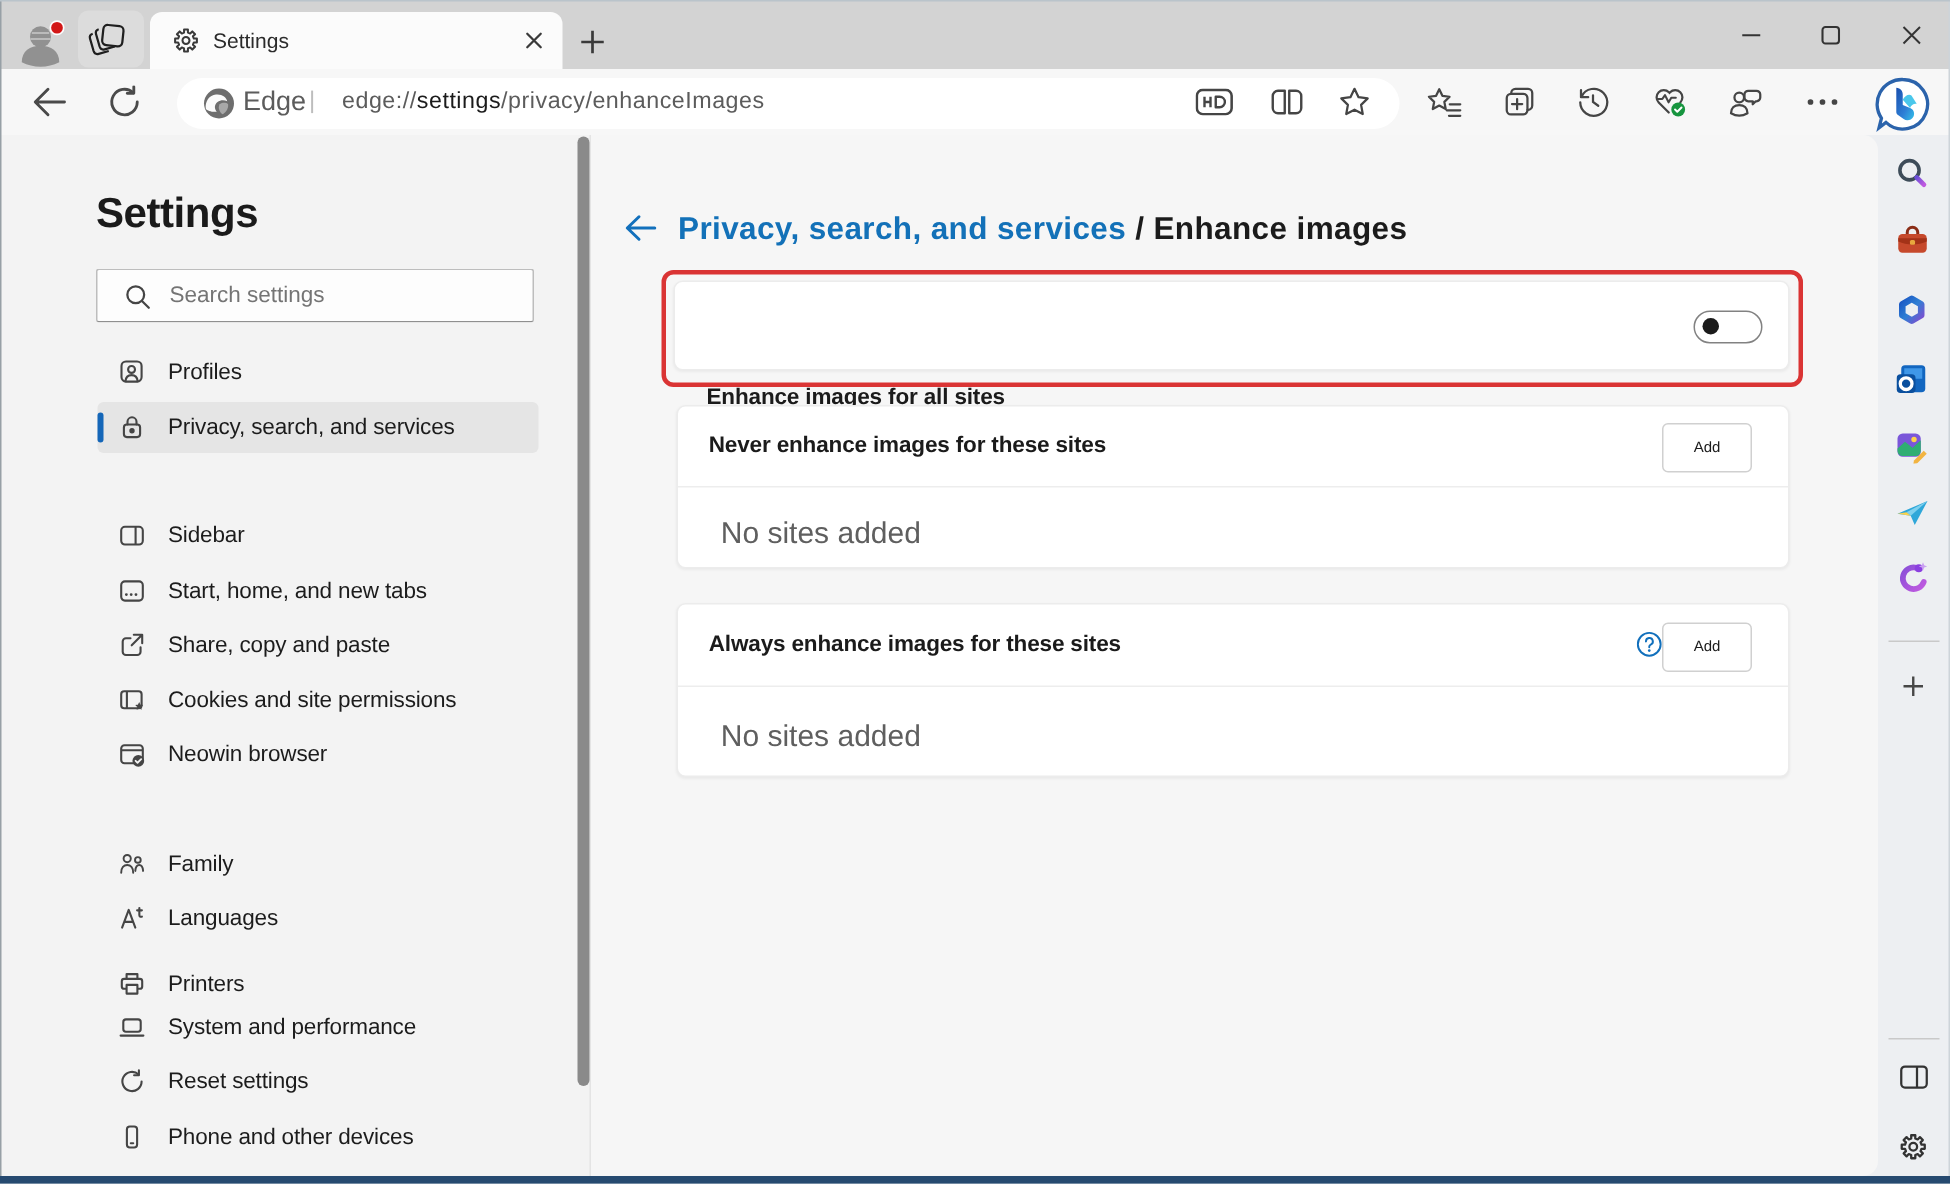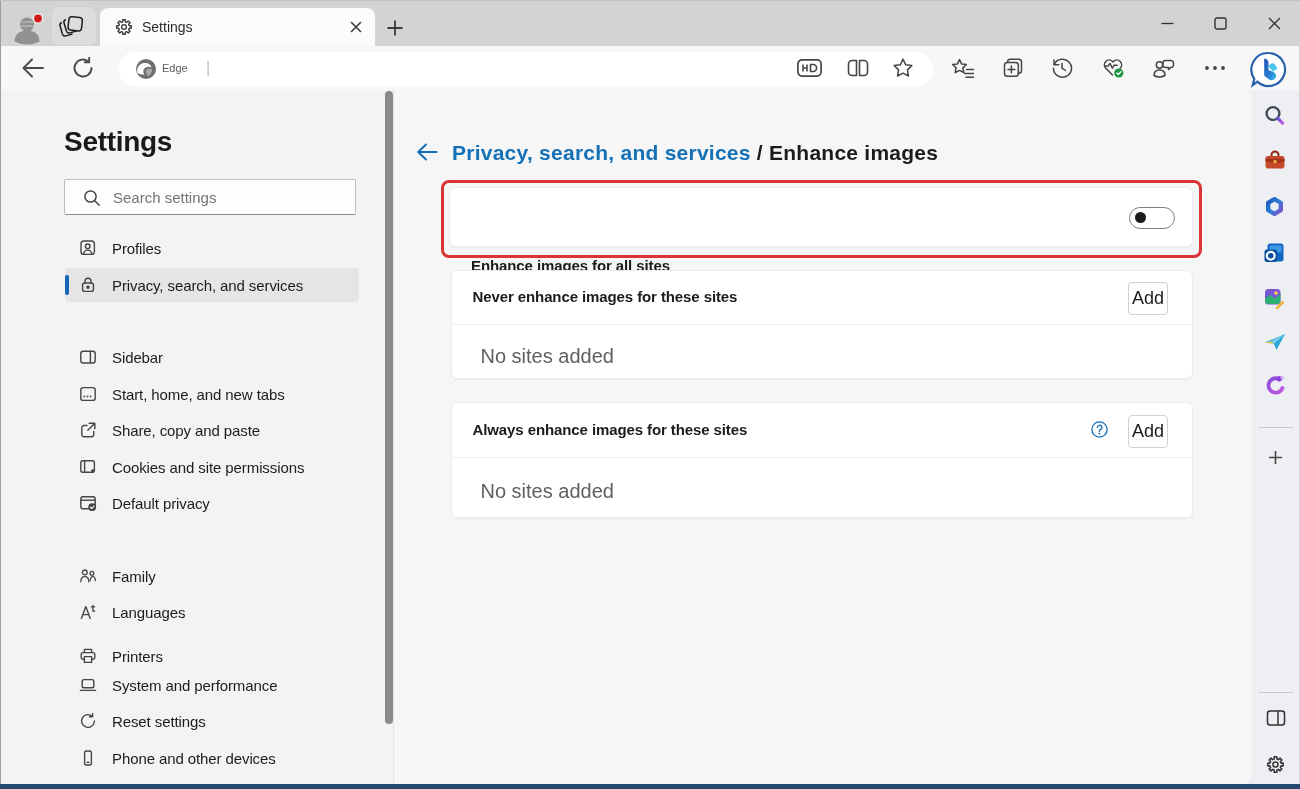--- a/index.html
+++ b/index.html
@@ -9,21 +9,21 @@
   #titlebar{position:absolute;left:0;top:0;width:1300px;height:46px;background:#d3d3d3;}
   #toolbar{position:absolute;left:0;top:46px;width:1300px;height:44px;background:#f7f7f7;}
   #page{position:absolute;left:0;top:90px;width:1300px;height:694px;background:#edeff2;}
   #surface{position:absolute;left:0;top:0;width:1252px;height:694px;background:#f6f6f6;border-radius:0 10px 10px 0;}
   #nav{position:absolute;left:0;top:0;width:394px;height:694px;background:#f3f3f3;border-right:1px solid #e4e4e4;}
   #tab{position:absolute;left:100px;top:8px;width:275px;height:38px;background:#fbfbfb;border-radius:8px 8px 0 0;}
   .navitem{position:absolute;left:65px;width:294px;height:34px;border-radius:4px;}
   .navtxt{position:absolute;left:47px;top:50%;transform:translateY(-50%);font-size:15px;color:#1c1c1c;white-space:nowrap;letter-spacing:-0.1px;}
   .navic{position:absolute;left:13px;top:7px;}
   .card{position:absolute;background:#fff;border:1px solid #ececec;border-radius:6px;box-shadow:0 1px 2px rgba(0,0,0,0.05);}
-  .addbtn{position:absolute;width:40px;height:33px;background:#fff;border:1px solid #d0d0d0;border-radius:4px;font-size:18px;color:#1b1b1b;text-align:center;line-height:31px;}
+  .addbtn{position:absolute;width:60px;height:33px;background:#fff;border:1px solid #d0d0d0;border-radius:4px;font-size:10px;color:#1b1b1b;text-align:center;line-height:31px;}
   .cardtitle{font-size:15px;font-weight:bold;color:#1b1b1b;position:absolute;white-space:nowrap;letter-spacing:-0.1px;}
   .graytxt{font-size:20px;color:#5f5f5f;position:absolute;white-space:nowrap;text-align:center;}
   svg{display:block;}
 </style>
 </head>
 <body>
 
 <div id="titlebar">
 
   <svg class="abs" style="left:10px;top:11px;" width="36" height="36" viewBox="0 0 36 36">
@@ -80,22 +80,23 @@
     <path d="M17.2,0.8 v4.4 h-4.4" fill="none" stroke="#4a4a4a" stroke-width="1.9" stroke-linecap="round" stroke-linejoin="round"></path>
   </svg>
 
   <div class="abs" style="left:118px;top:6px;width:815px;height:34px;border-radius:17px;background:#fff;"></div>
 
   <svg class="abs" style="left:135px;top:12px;" width="22" height="22" viewBox="0 0 22 22">
     <circle cx="11" cy="11" r="10" fill="#6e6e6e"></circle>
     <path d="M2.2,14.5 C1.6,9.5 4.5,5.5 9,5 c4,-0.4 7,1.8 7.5,4.5 c-2,-1 -4.5,-1 -6.5,0.5 c-2.2,1.7 -2.2,4.5 -0.5,6.5 c-3,0.3 -6.3,-0.5 -7.3,-2 Z" fill="#fbfbfb"></path>
     <path d="M11.5,11.5 c1.7,-1.3 4.3,-1.2 5.5,-0.2 c0.5,2.5 -1,5.5 -3.5,6.8 c-1.5,-0.3 -3.8,-4.3 -2,-6.6 Z" fill="#a8a8a8"></path>
   </svg>
-  <div class="abs" style="left:162px;top:50%;transform:translateY(-50%);font-size:11px;color:#5c5c5c;">Edge</div>
+  <div class="abs" style="left:162px;top:50%;transform:translateY(-50%);font-size:18px;color:#5c5c5c;">Edge</div>
   <div class="abs" style="left:206px;top:50%;transform:translateY(-50%);font-size:16px;color:#bdbdbd;">|</div>
+  <div class="abs" style="left:228px;top:50%;transform:translateY(-50%);font-size:15.5px;color:#5c5c5c;letter-spacing:0.35px;">edge://<span style="color:#1b1b1b;">settings</span>/privacy/enhanceImages</div>
 
   <svg class="abs" style="left:797px;top:13px;" width="25" height="18" viewBox="0 0 25 18">
     <rect x="0.9" y="0.9" width="23.2" height="16.2" rx="4" fill="none" stroke="#454545" stroke-width="1.7"></rect>
     <path d="M6,5.5 v7 M6,9 h4 M10,5.5 v7" fill="none" stroke="#454545" stroke-width="1.6"></path>
     <path d="M13.5,5.5 v7 h2.6 a3.5,3.5 0 0 0 0,-7 Z" fill="none" stroke="#454545" stroke-width="1.6" stroke-linejoin="round"></path>
   </svg>
 
   <svg class="abs" style="left:847px;top:13px;" width="22" height="18" viewBox="0 0 22 18">
     <path d="M9.5,1.5 H5 a3.5,3.5 0 0 0 -3.5,3.5 v8 a3.5,3.5 0 0 0 3.5,3.5 h4.5 Z M12.5,1.5 H17 a3.5,3.5 0 0 1 3.5,3.5 v8 a3.5,3.5 0 0 1 -3.5,3.5 h-4.5 Z" fill="none" stroke="#454545" stroke-width="1.6" stroke-linejoin="round"></path>
   </svg>
@@ -226,21 +227,21 @@
     </div>
     <div class="navitem" style="top:396px;">
       <svg class="navic" width="20" height="20" viewBox="0 0 20 20">
           <g fill="none" stroke="#454545" stroke-width="1.4">
             <rect x="2.8" y="3.8" width="14.4" height="12" rx="2.2"></rect>
             <path d="M2.8,7.2 H17.2"></path>
           </g>
           <circle cx="14.2" cy="14.2" r="3.9" fill="#454545"></circle>
           <path d="M12.4,14.2 l1.3,1.3 l2.4,-2.4" fill="none" stroke="#f3f3f3" stroke-width="1.2" stroke-linecap="round" stroke-linejoin="round"></path>
         </svg>
-      <div class="navtxt">Default privacy</div>
+      <div class="navtxt">Neowin browser</div>
     </div>
     <div class="navitem" style="top:468.8px;">
       <svg class="navic" width="20" height="20" viewBox="0 0 20 20">
           <g fill="none" stroke="#454545" stroke-width="1.3" stroke-linecap="round" stroke-linejoin="round">
             <circle cx="6.8" cy="6.4" r="2.4"></circle>
             <circle cx="13.9" cy="7.3" r="1.9"></circle>
             <path d="M2.8,15.8 c0,-3.4 1.8,-5.2 4,-5.2 s4,1.8 4,5.2"></path>
             <path d="M12.2,14.6 c0.2,-2.6 1.2,-3.9 2.6,-3.9 s2.4,1.3 2.6,3.9"></path>
           </g>
         </svg>

